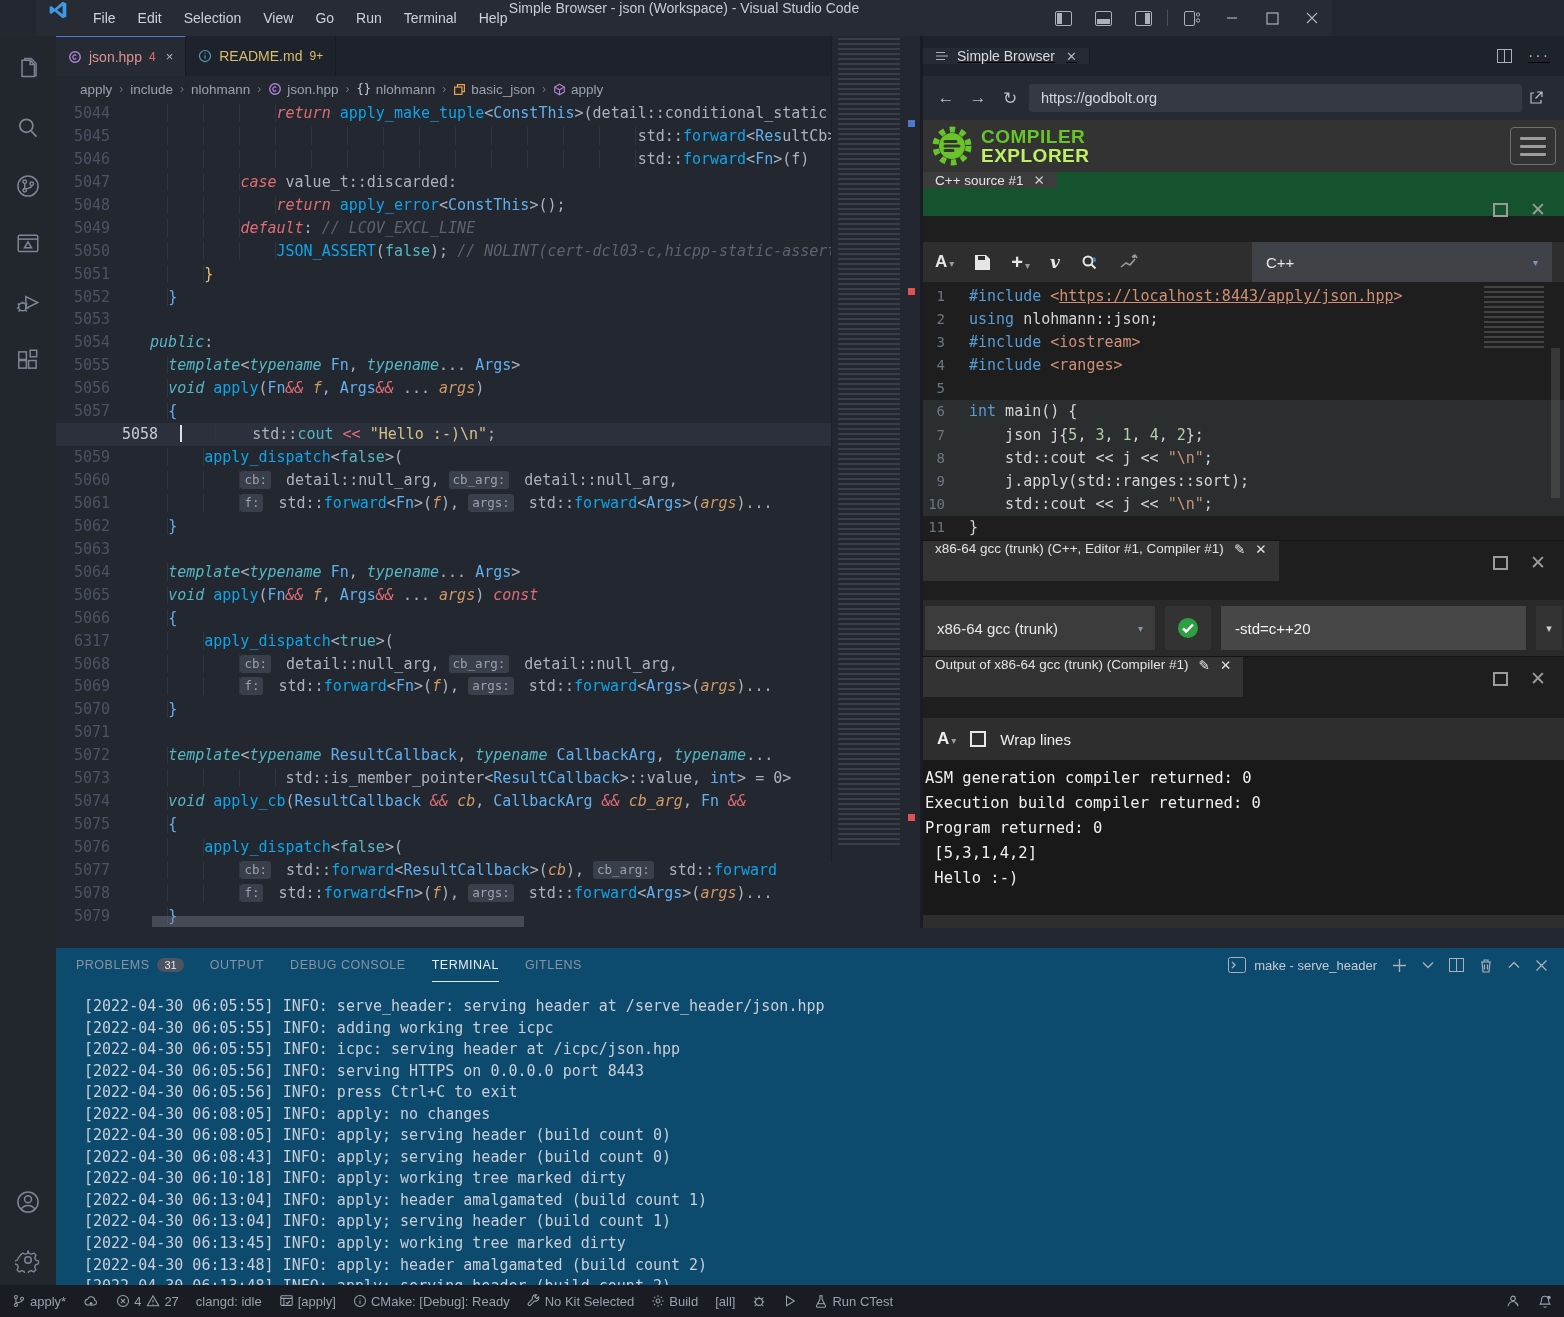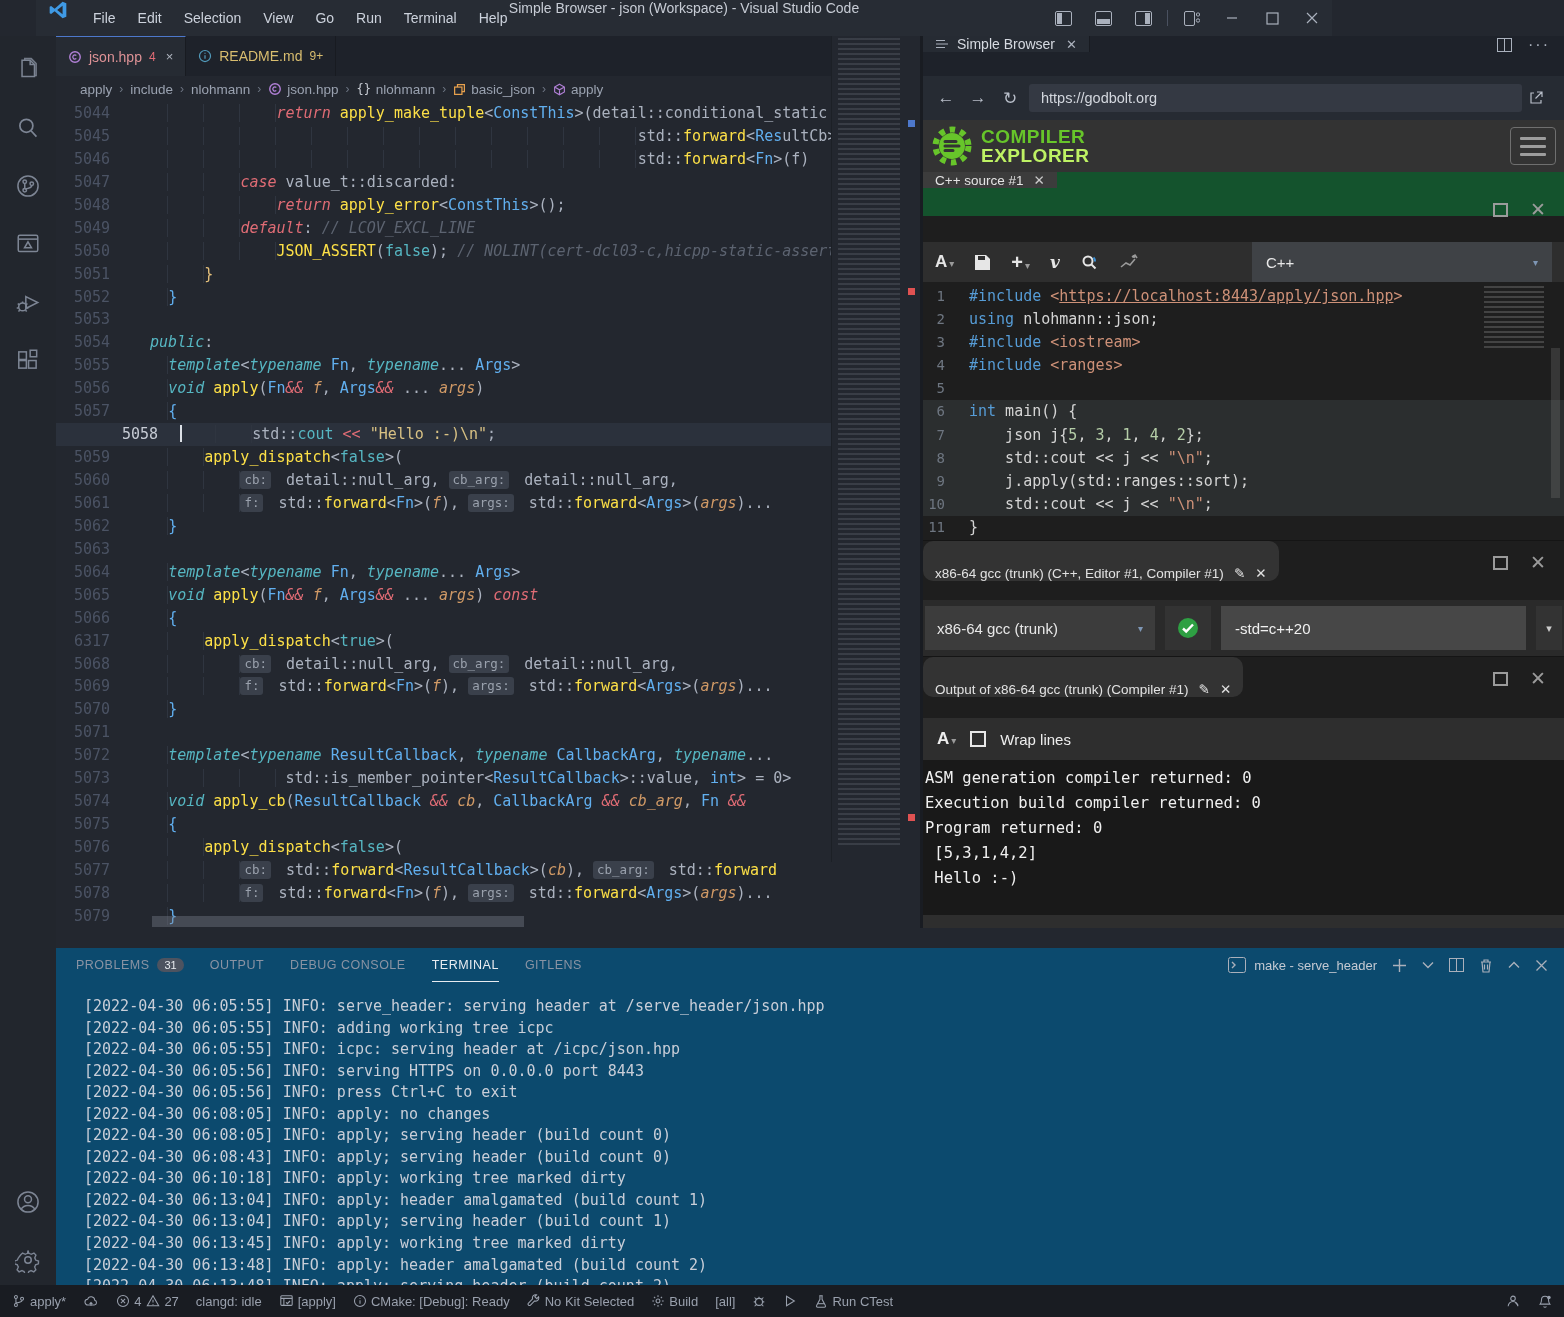--- a/index.html
+++ b/index.html
@@ -33,35 +33,35 @@
   
   #code{position:absolute;left:0;top:66px;width:861px;height:826px;overflow:hidden;
     font-family:"DejaVu Sans Mono",monospace;font-size:15px;}
   .cl{height:22.95px;line-height:22.95px;display:flex;white-space:pre;}
   .cl .ln{width:76px;flex:none;text-align:right;padding-right:22px;color:#4b5364;}
   .cl .lc{flex:1;overflow:hidden;white-space:pre;}
   .cl.cur{background:#2b313c;padding-left:48px;}
   .cl.cur .ln{color:#c6cbd4;}
   .caret{display:inline-block;width:2px;height:17px;background:#dce0e6;vertical-align:-3px;margin-right:-2px;}
   .s-p{color:#abb2bf}.s-k{color:#e06c75;font-style:italic}.s-t{color:#56b6c2;font-style:italic}
-  .s-b{color:#61afef}.s-g{color:#fde047}.s-c{color:#56b6c2}.s-s{color:#d8c184}
+  .s-b{color:#61afef}.s-g{color:#0ea5e9}.s-c{color:#56b6c2}.s-s{color:#d8c184}
   .s-m{color:#5c6370;font-style:italic}.s-o{color:#d19a66;font-style:italic}
   .s-y{color:#e5c07b}.s-bl{color:#61afef}
   .s-h{background:#3a404b;color:#9aa1ad;border-radius:3px;padding:0 4px;margin-right:6px;
        font-size:12.5px;display:inline-block;height:18px;line-height:18px;vertical-align:1px;}
   .s-i{background-image:repeating-linear-gradient(90deg,transparent 0 35px,#2f3540 35px 36px);}
   #minimap{position:absolute;right:0;top:0;width:86px;height:826px;background:#23272f;
     border-left:1px solid #1c2026;}
   #minimap .mm-code{position:absolute;left:6px;top:2px;width:62px;height:810px;
     background:repeating-linear-gradient(to bottom,rgba(171,178,191,.16) 0 2px,transparent 2px 5px);}
   .mm-mark{position:absolute;width:7px;height:7px;right:2px;}
   #hscroll{position:absolute;left:96px;bottom:1px;width:372px;height:11px;background:rgba(125,132,145,.38);}
   
   #browser-group{position:absolute;left:920px;top:36px;width:644px;height:892px;background:#1e1e1e;border-left:3px solid #191c22;}
-  #btabbar{height:40px;background:#1e222a;display:flex;align-items:flex-start;}
+  #btabbar{height:40px;background:#1e222a;display:flex;align-items:center;text-decoration:underline;}
   #btab{display:flex;align-items:center;gap:8px;background:#262b33;padding:0 12px;font-size:14px;color:#d6dae1;border-right:1px solid #181b21;}
   .btab-actions{margin-left:auto;display:flex;align-items:center;gap:16px;color:#aab1bd;padding-right:14px;}
   #bnav{height:44px;background:#262b33;display:flex;align-items:center;gap:6px;padding:0 10px;color:#b8bec9;}
   .nav-btn{font-size:17px;width:26px;text-align:center;}
   #url-pill{flex:1;height:28px;background:#343943;border-radius:3px;display:flex;align-items:center;
     padding:0 12px;color:#d3d7de;font-size:14.5px;}
   
   #ce{position:absolute;left:0;top:84px;width:641px;height:808px;background:#1e1e1e;color:#cccccc;}
   #ce-header{height:52px;background:#333333;display:flex;align-items:center;padding:0 8px;}
   .ce-words{margin-left:8px;font-weight:bold;font-size:19px;line-height:19px;letter-spacing:.5px;font-family:"Liberation Sans",sans-serif;}
@@ -84,22 +84,22 @@
   .ml{height:23.1px;line-height:23.1px;display:flex;white-space:pre;}
   .ml .gln{width:46px;flex:none;text-align:right;padding-right:24px;color:#6e7681;font-size:14px;}
   .ml .gcode{flex:1;overflow:hidden;white-space:pre;}
   .ml.hl{background:#2b2e2f;}
   .m-kb{color:#569cd6}.m-so{color:#ce9178}.m-sl{color:#ce9178;text-decoration:underline}
   .m-nm{color:#b5cea8}.m-pw{color:#d4d4d4}
   #src-minimap{position:absolute;right:20px;top:4px;width:60px;height:62px;
     background:repeating-linear-gradient(to bottom,rgba(200,200,200,.22) 0 2px,transparent 2px 5px);}
   #src-vscroll{position:absolute;right:4px;top:66px;width:9px;height:150px;background:rgba(121,121,121,.28);}
   .comp-tab-row{height:60px;background:#1e1e1e;display:flex;align-items:flex-start;border-top:1px solid #151515;}
-  .comp-chip{height:40px;background:#333333;display:flex;align-items:flex-end;gap:10px;padding:0 12px;
-    font-size:13.5px;color:#e2e2e2;white-space:nowrap;border-radius:10px;}
+  .comp-chip{height:40px;background:#333333;display:flex;align-items:flex-start;gap:10px;padding:0 12px;
+    font-size:13.5px;color:#e2e2e2;white-space:nowrap;}
   #comp-row{height:56px;background:#2a2a2a;display:flex;align-items:center;gap:10px;padding:0 0 0 0;}
   #comp-select{width:230px;height:44px;background:#3c3c3c;display:flex;align-items:center;padding:0 12px;
     font-size:15px;color:#e8e8e8;margin-left:2px;}
   #comp-select .tb-caret{margin-left:auto;color:#7e96b5;}
   #comp-check{width:46px;height:44px;background:#333333;display:flex;align-items:center;justify-content:center;}
   #comp-opts{flex:1;height:44px;background:#474747;display:flex;align-items:center;padding:0 14px;
     font-size:15px;color:#f0f0f0;}
   #opts-caret{width:26px;height:44px;background:#333333;display:flex;align-items:center;justify-content:center;
     color:#cccccc;font-size:11px;margin-right:2px;}
   #out-toolbar{height:42px;background:#2e2e2e;display:flex;align-items:center;gap:14px;padding:0 14px;color:#eeeeee;}

